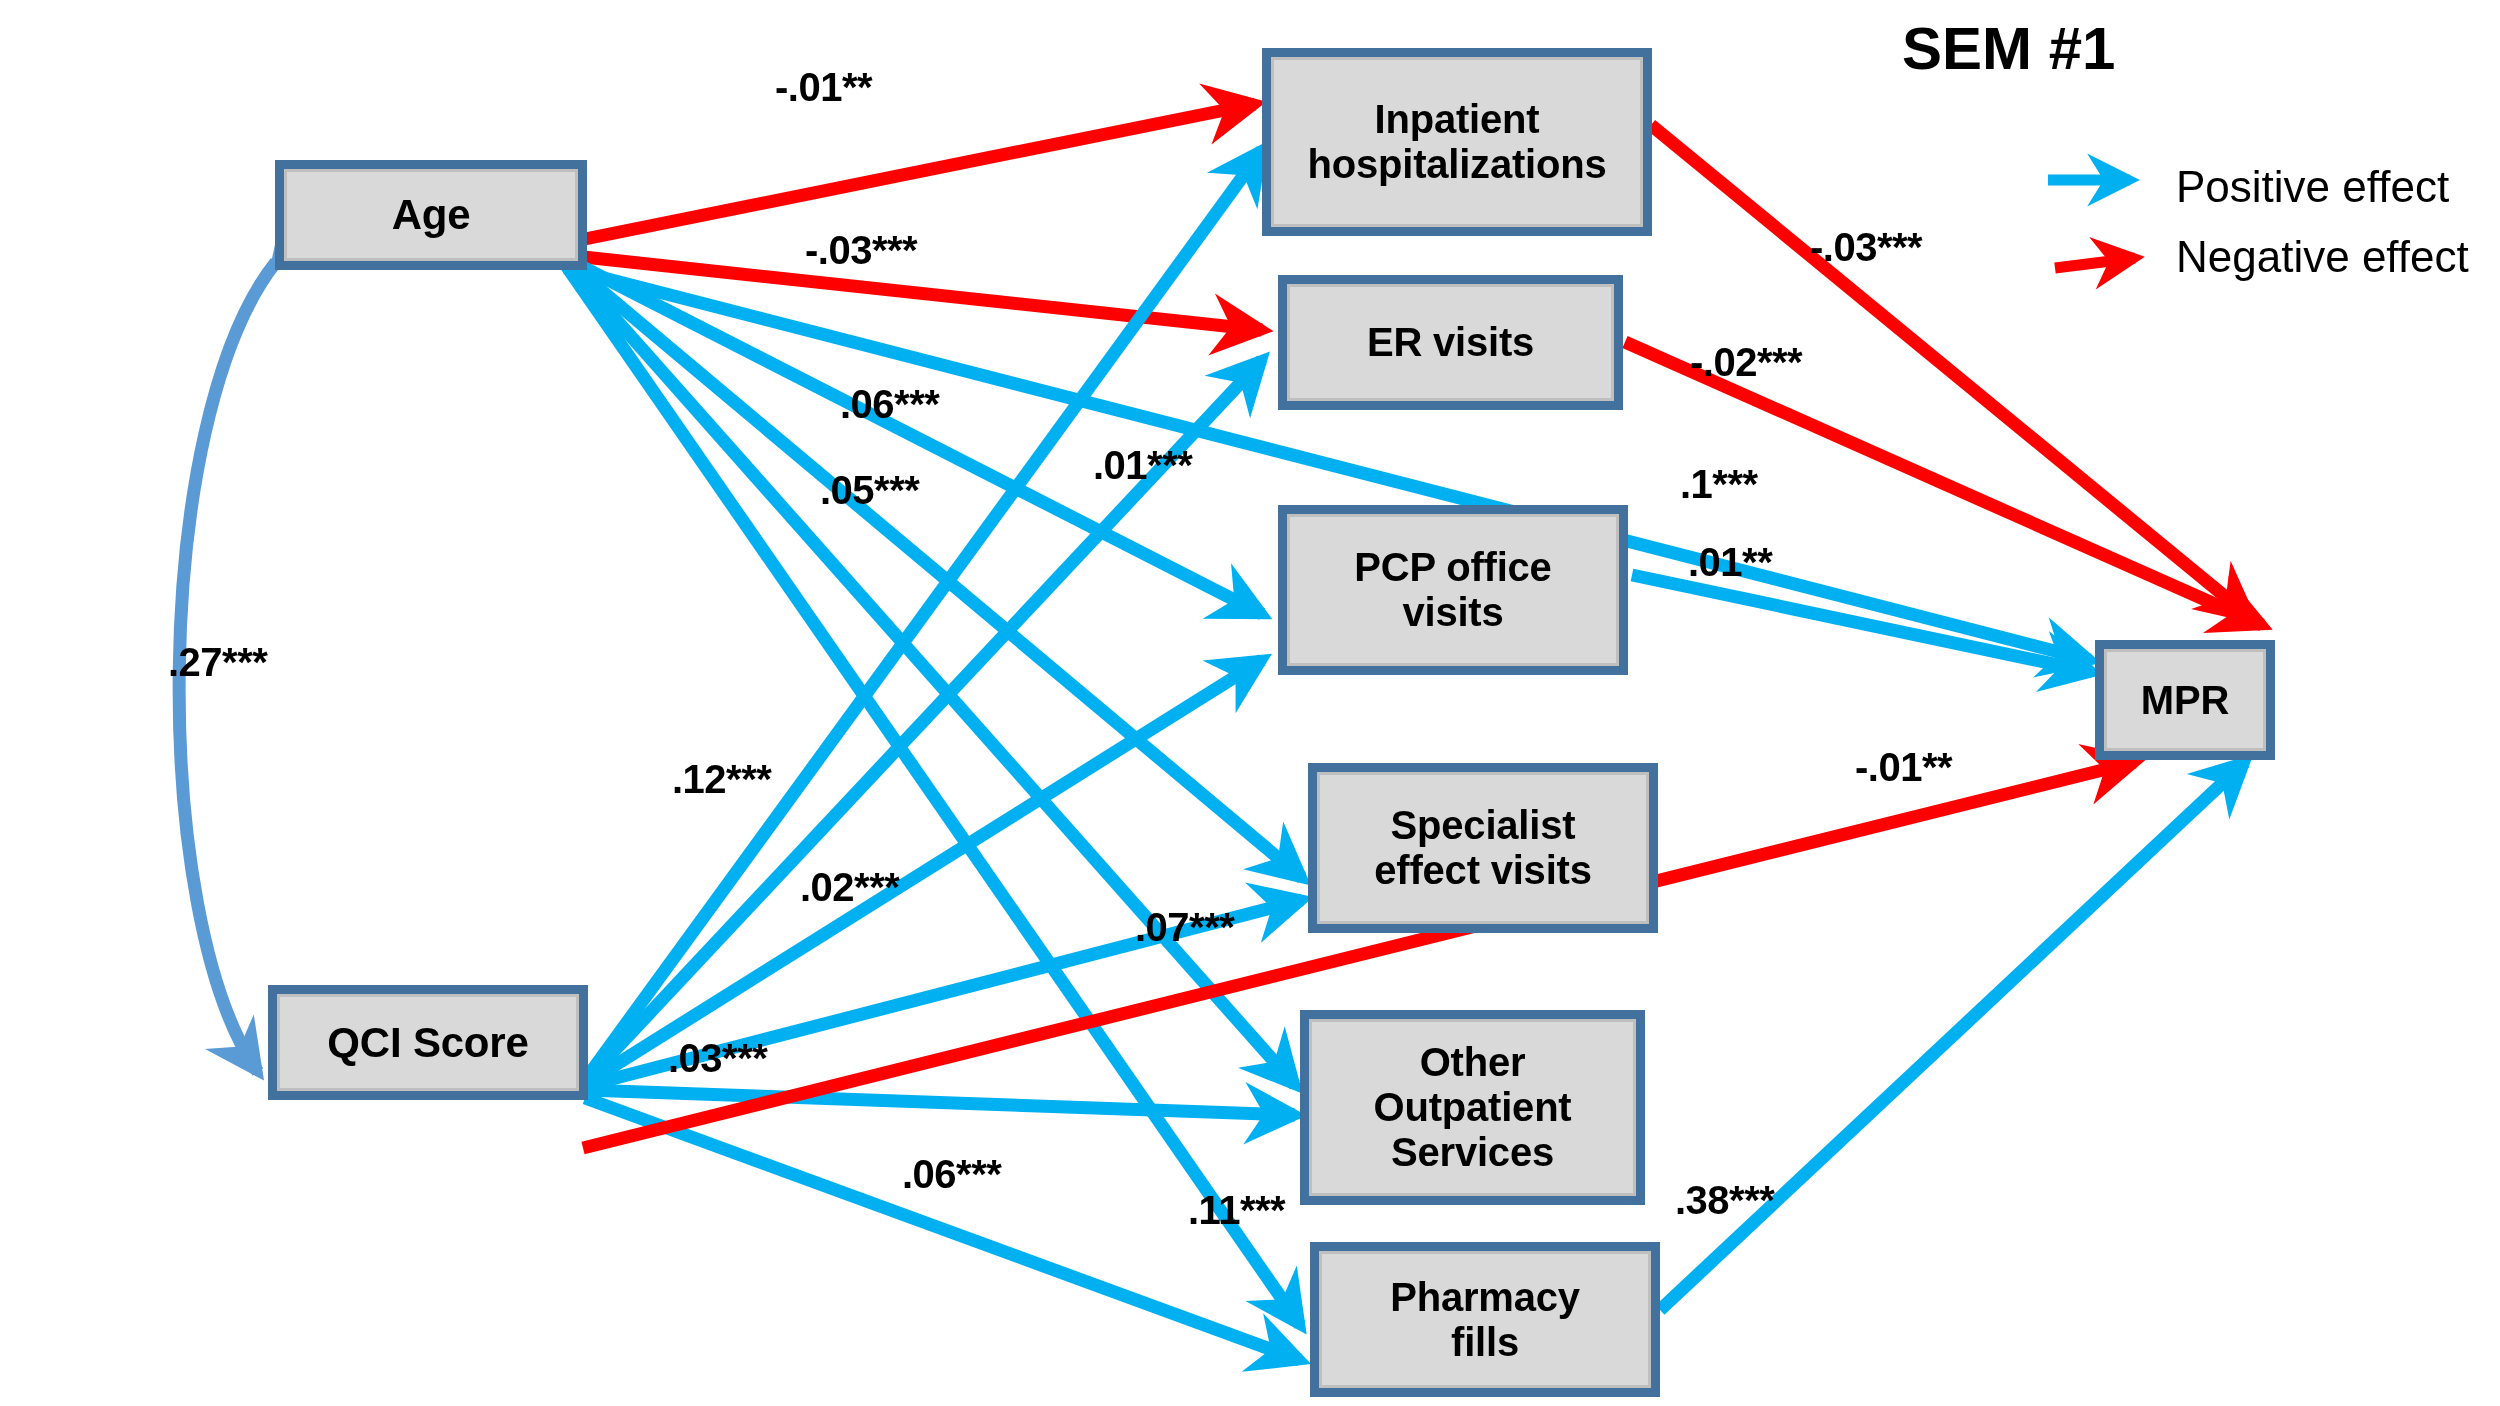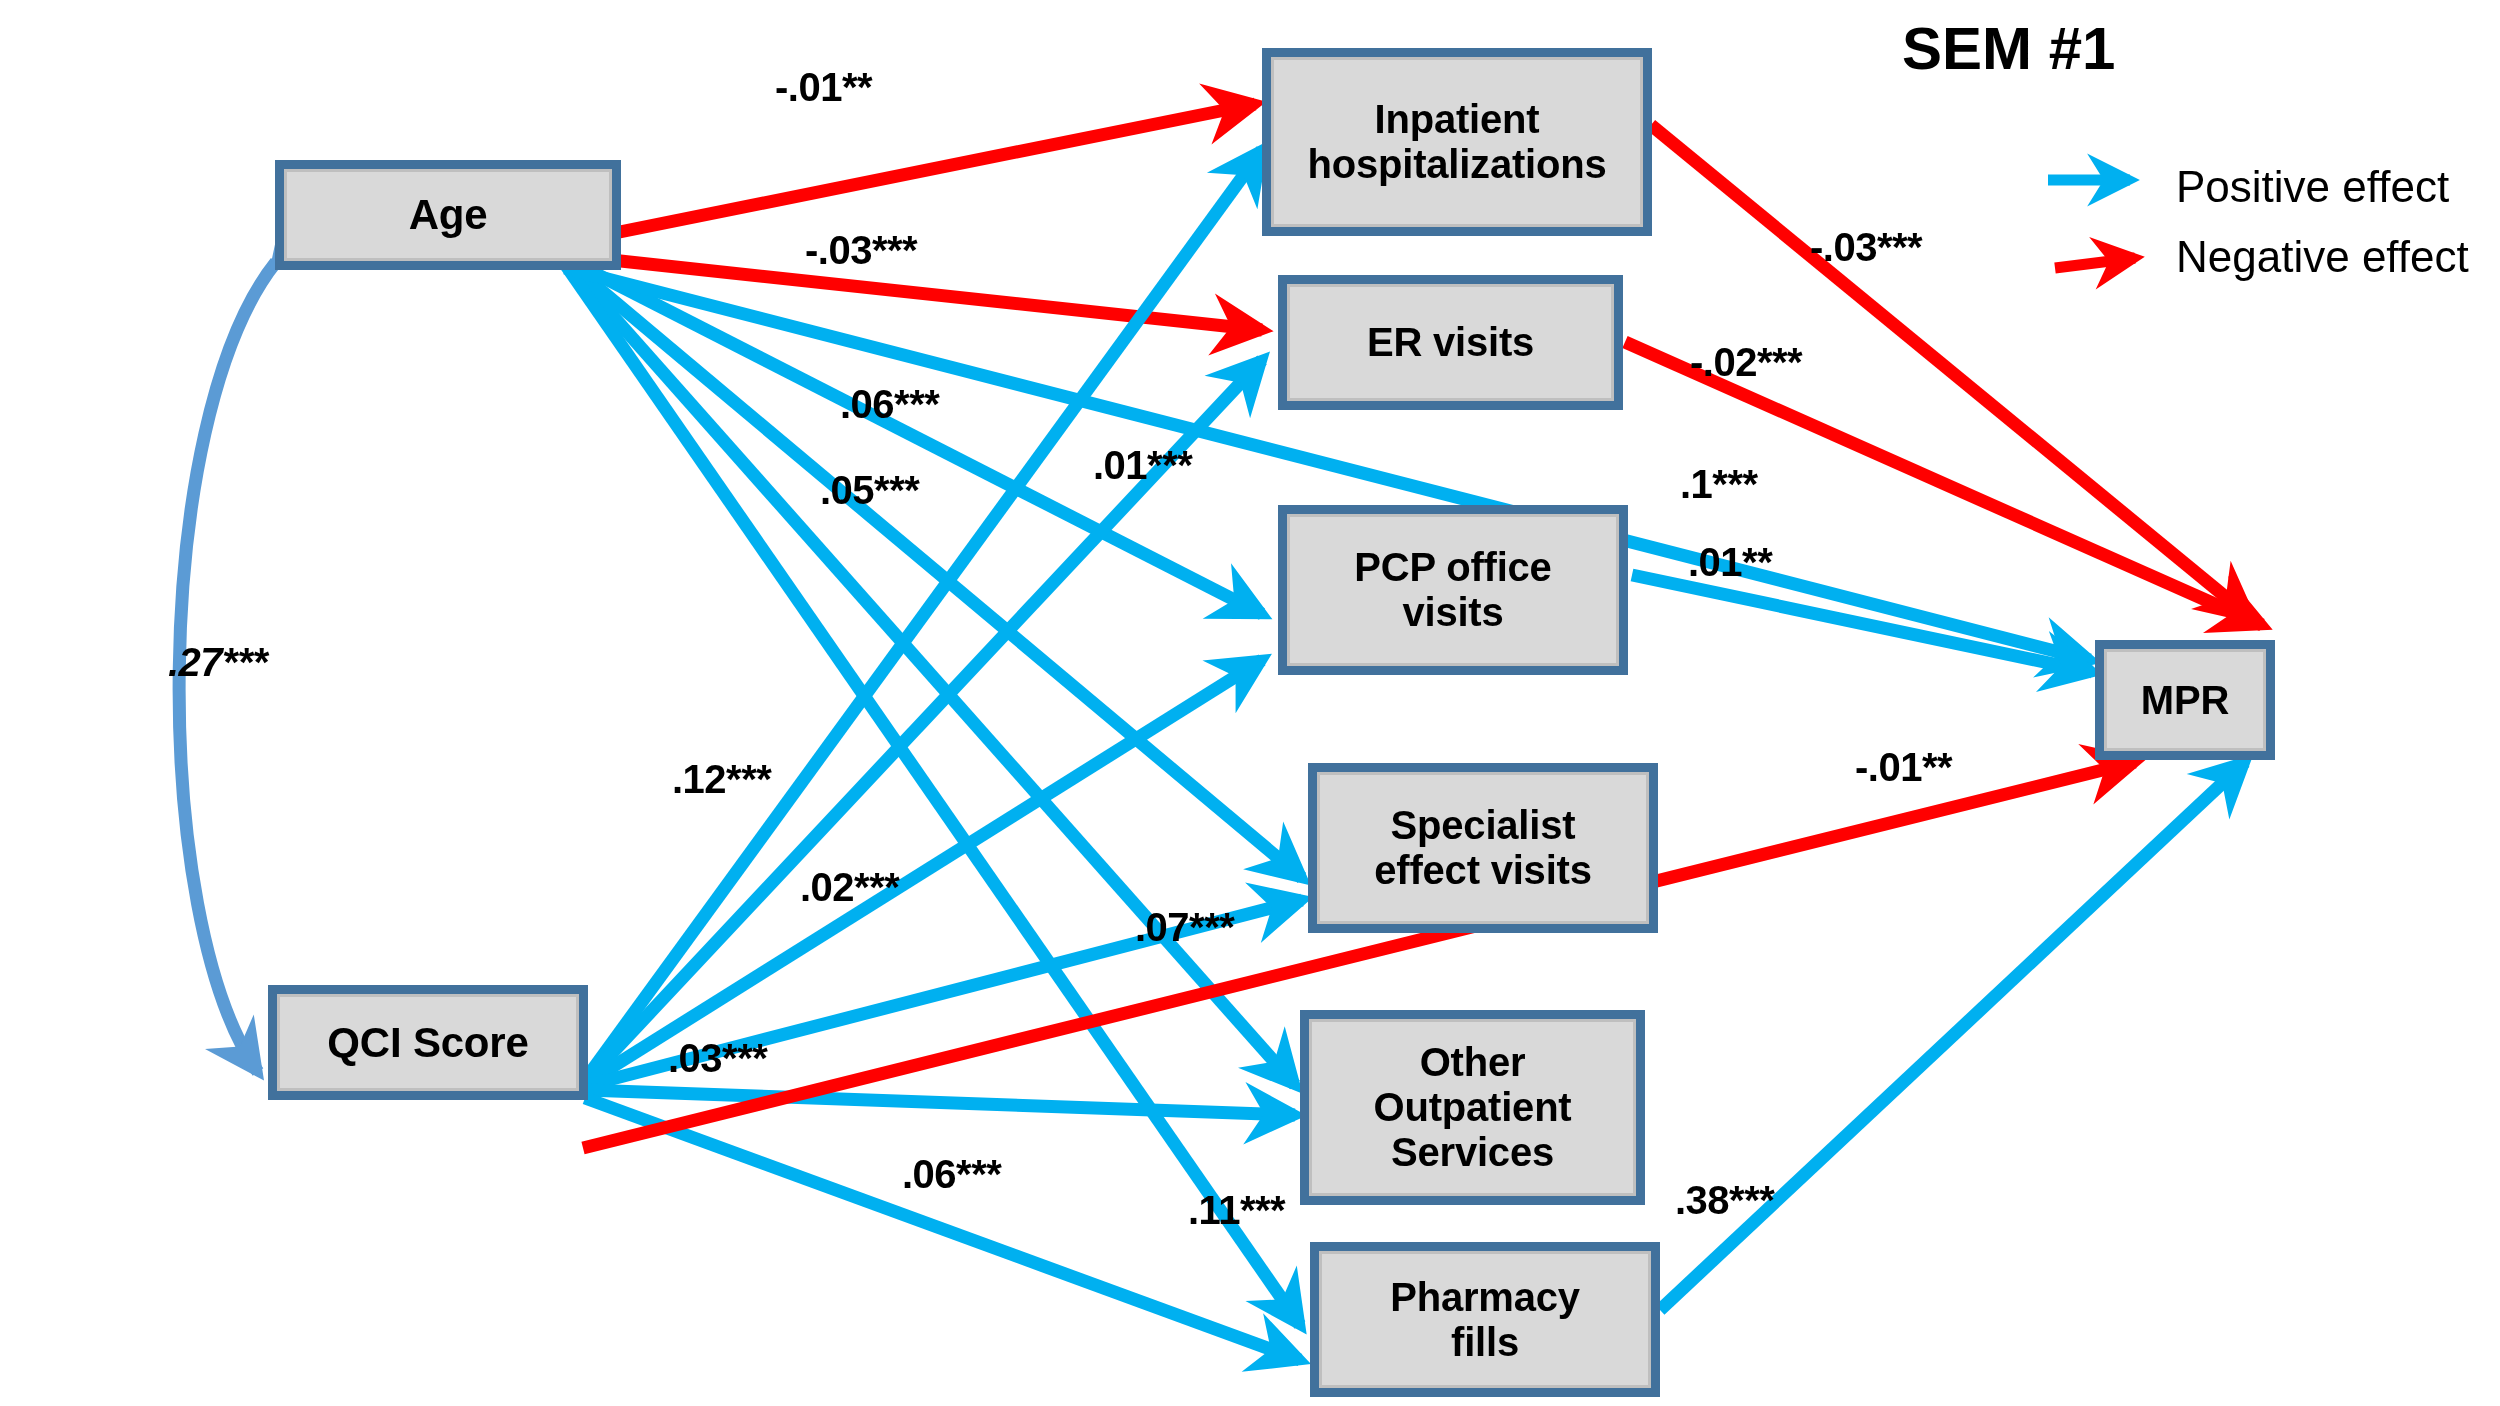--- a/index.html
+++ b/index.html
@@ -124,21 +124,21 @@
     </g>
 
     <path d="M 276 262 C 150 420, 150 920, 258 1072" fill="none" stroke="#5b9bd5" stroke-width="13" marker-start="url(#ah-corr)" marker-end="url(#ah-corr)"></path>
 
     <g>
       <line x1="2048" y1="180" x2="2130" y2="180" stroke="#00b0f0" stroke-width="11" marker-end="url(#ah-pos)"></line>
       <line x1="2055" y1="268" x2="2135" y2="258" stroke="#ff0000" stroke-width="11" marker-end="url(#ah-neg)"></line>
     </g>
   </svg>
 
-  <div class="node-box" style="left:275px; top:160px; width:346px; height:110px; font-size:42px;">
+  <div class="node-box" style="left:275px; top:160px; width:312px; height:110px; font-size:42px;">
     <span class="node-label">Age</span>
   </div>
 
   <div class="node-box" style="left:268px; top:985px; width:320px; height:115px; font-size:42px;">
     <span class="node-label">QCI Score</span>
   </div>
 
   <div class="node-box" style="left:1262px; top:48px; width:390px; height:188px; font-size:40px;">
     <span class="node-label">Inpatient
 hospitalizations</span>
@@ -200,21 +200,21 @@
   <div class="edge-label" style="left:1810px; top:225px; font-size:40px;">-.03***</div>
 
   <div class="edge-label" style="left:1690px; top:340px; font-size:40px;">-.02***</div>
 
   <div class="edge-label" style="left:1680px; top:462px; font-size:40px;">.1***</div>
 
   <div class="edge-label" style="left:1688px; top:540px; font-size:40px;">.01**</div>
 
   <div class="edge-label" style="left:1675px; top:1178px; font-size:40px;">.38***</div>
 
-  <div class="edge-label" style="left:168px; top:640px; font-size:40px;font-style:italic;">.27***</div>
+  <div class="edge-label" style="left:168px; top:640px; font-size:40px;">.27***</div>
 
   <div class="title-text" style="left:1902px; top:14px; font-size:60px;">SEM #1</div>
 
   <div class="legend-text" style="left:2176px; top:162px; font-size:44px;">Positive effect</div>
 
   <div class="legend-text" style="left:2176px; top:232px; font-size:44px;">Negative effect</div>
 
 </div>
 
 </body></html>

